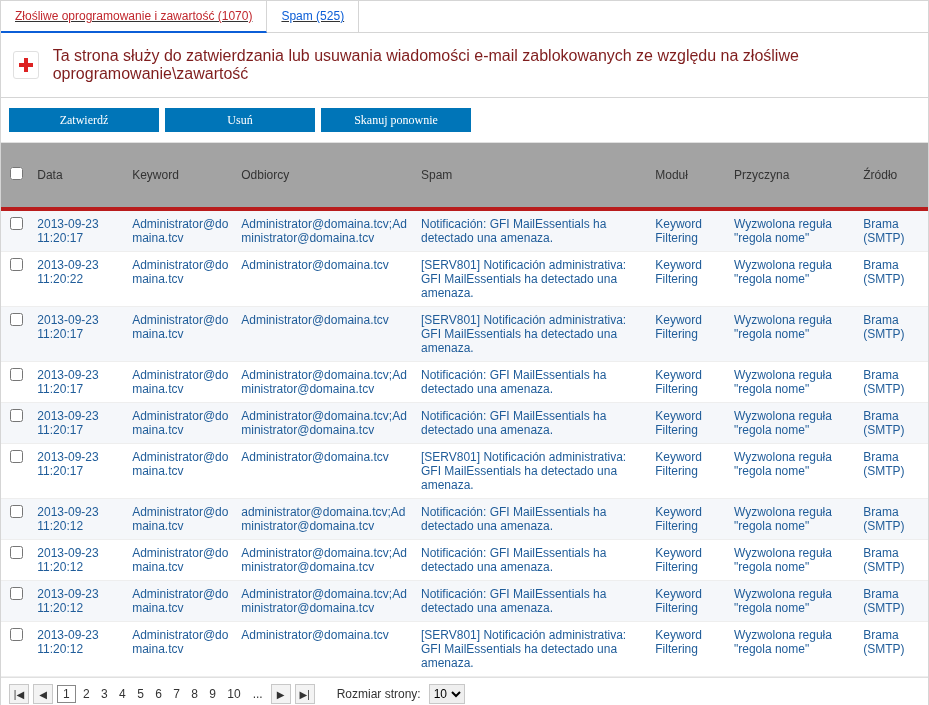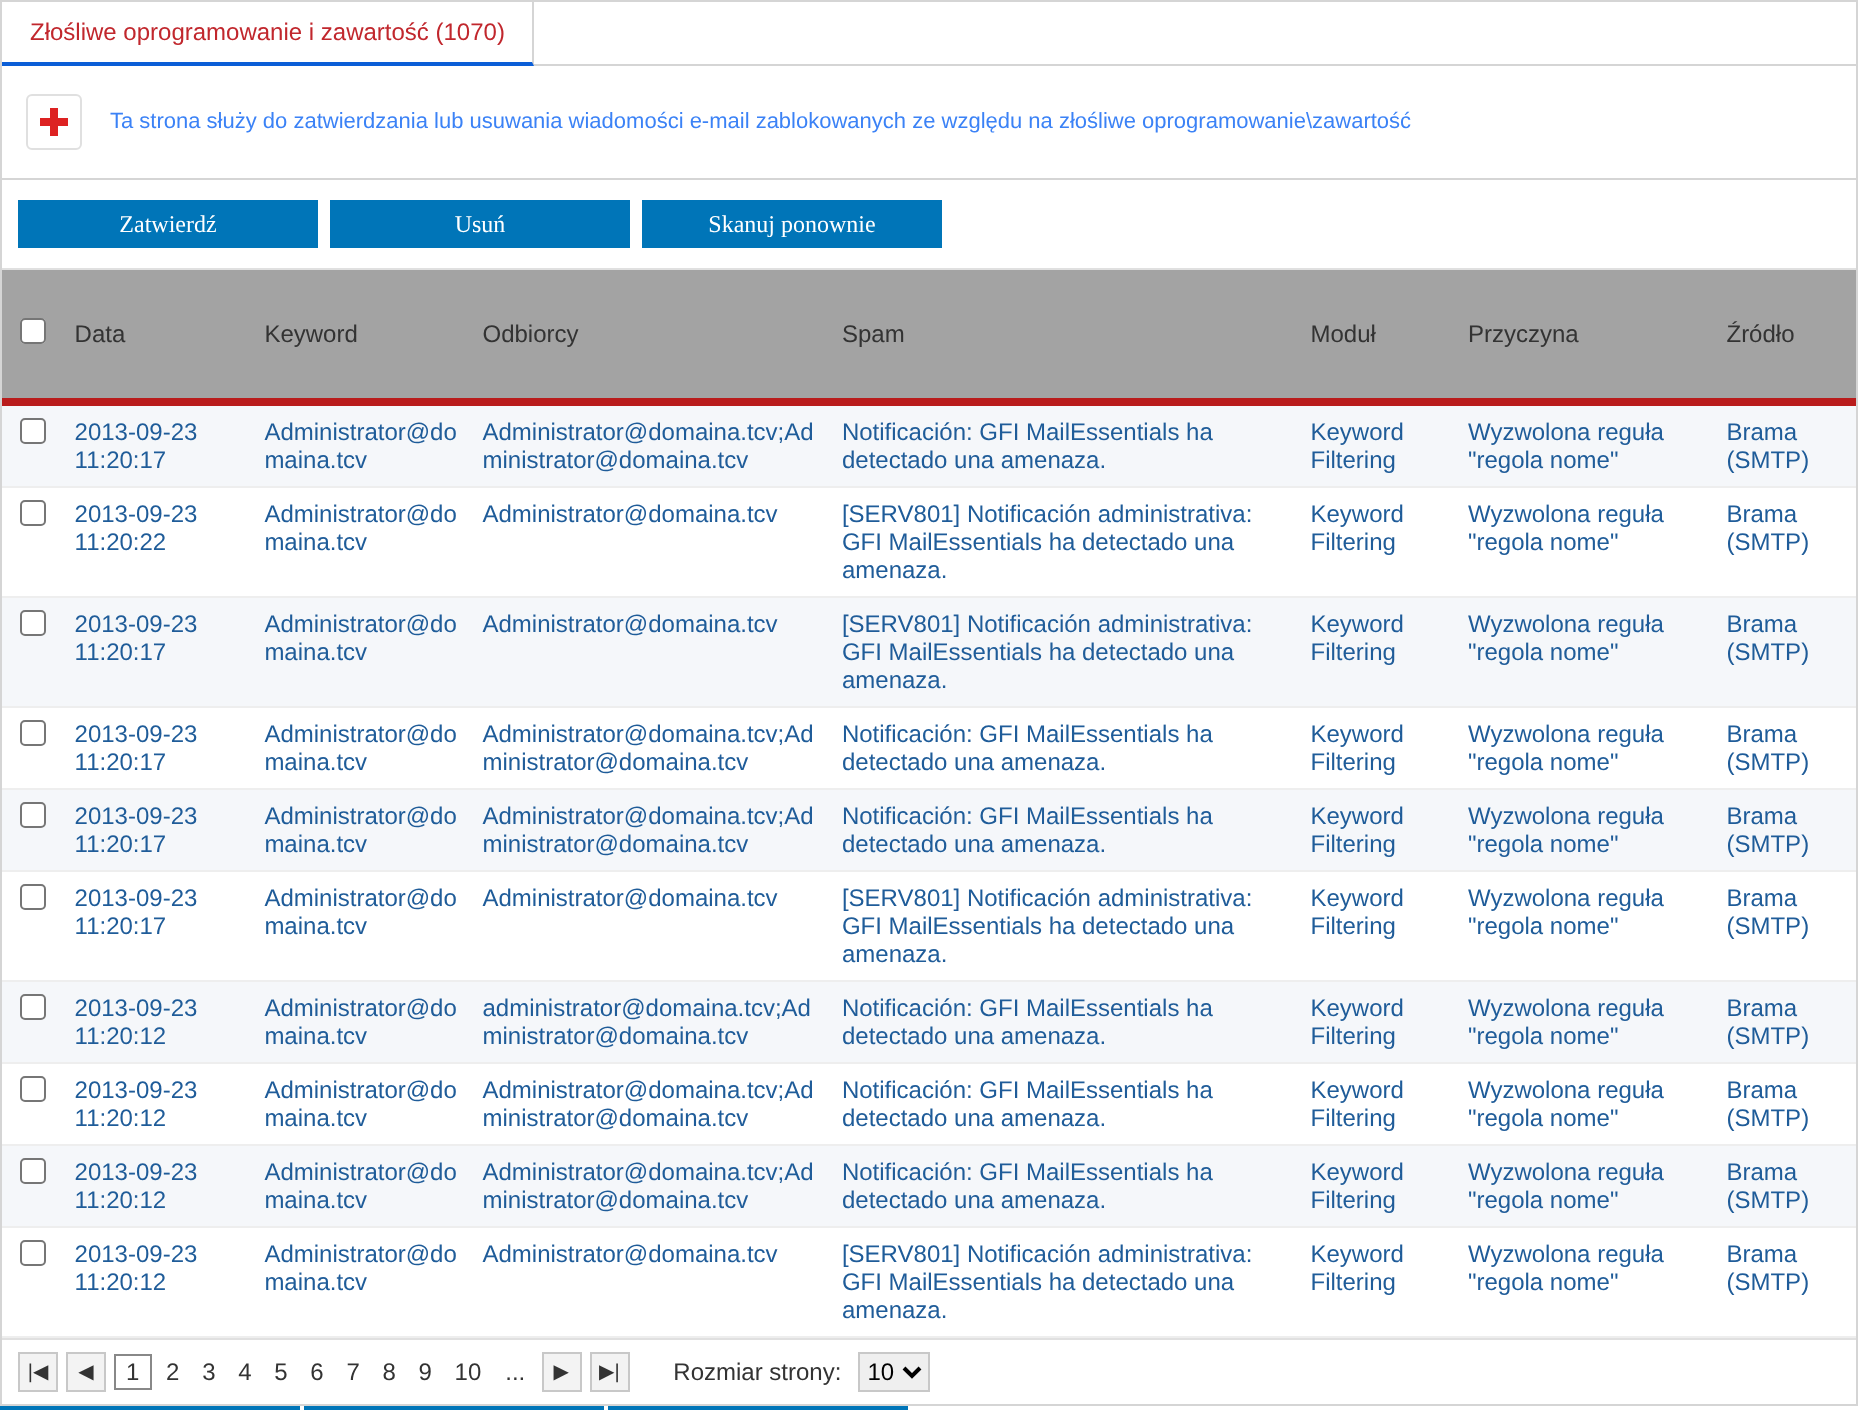--- a/index.html
+++ b/index.html
@@ -11,20 +11,21 @@
     color: #333;
     width: 929px;
   }
   .container {
     border: 1px solid #d5d5d5;
   }
   .tabs {
     display: flex;
     border-bottom: 1px solid #d5d5d5;
     background: #fff;
+    text-decoration: underline;
   }
   .tab {
     padding: 8px 14px;
     border-right: 1px solid #d5d5d5;
     cursor: pointer;
     color: #0b5ed7;
   }
   .tab.active {
     color: #c1272d;
     border-bottom: 2px solid #0b5ed7;
@@ -53,21 +54,21 @@
     transform: translate(-50%, -50%);
   }
   .info-icon::after {
     content: "";
     position: absolute;
     left: 50%; top: 50%;
     width: 4px; height: 14px;
     background: #d22;
     transform: translate(-50%, -50%);
   }
-  .info-text { color: #3b82f6; font-size: 11px; }
+  .info-text { color: #7f1d1d; font-size: 16px; }
 
   .toolbar {
     display: flex;
     gap: 6px;
     padding: 10px 8px;
   }
   .btn {
     background: #0075b8;
     color: #fff;
     border: none;
@@ -166,20 +167,21 @@
     height: 28px;
   }
 </style>
 </head>
 <body>
 
 <div class="container">
 
   <div class="tabs">
     <div class="tab active">Złośliwe oprogramowanie i zawartość (1070)</div>
+    <div class="tab">Spam (525)</div>
   </div>
 
   <div class="info-bar">
     <div class="info-icon"></div>
     <div class="info-text">Ta strona służy do zatwierdzania lub usuwania wiadomości e-mail zablokowanych ze względu na złośliwe oprogramowanie\zawartość</div>
   </div>
 
   <div class="toolbar">
     <button class="btn">Zatwierdź</button>
     <button class="btn">Usuń</button>

